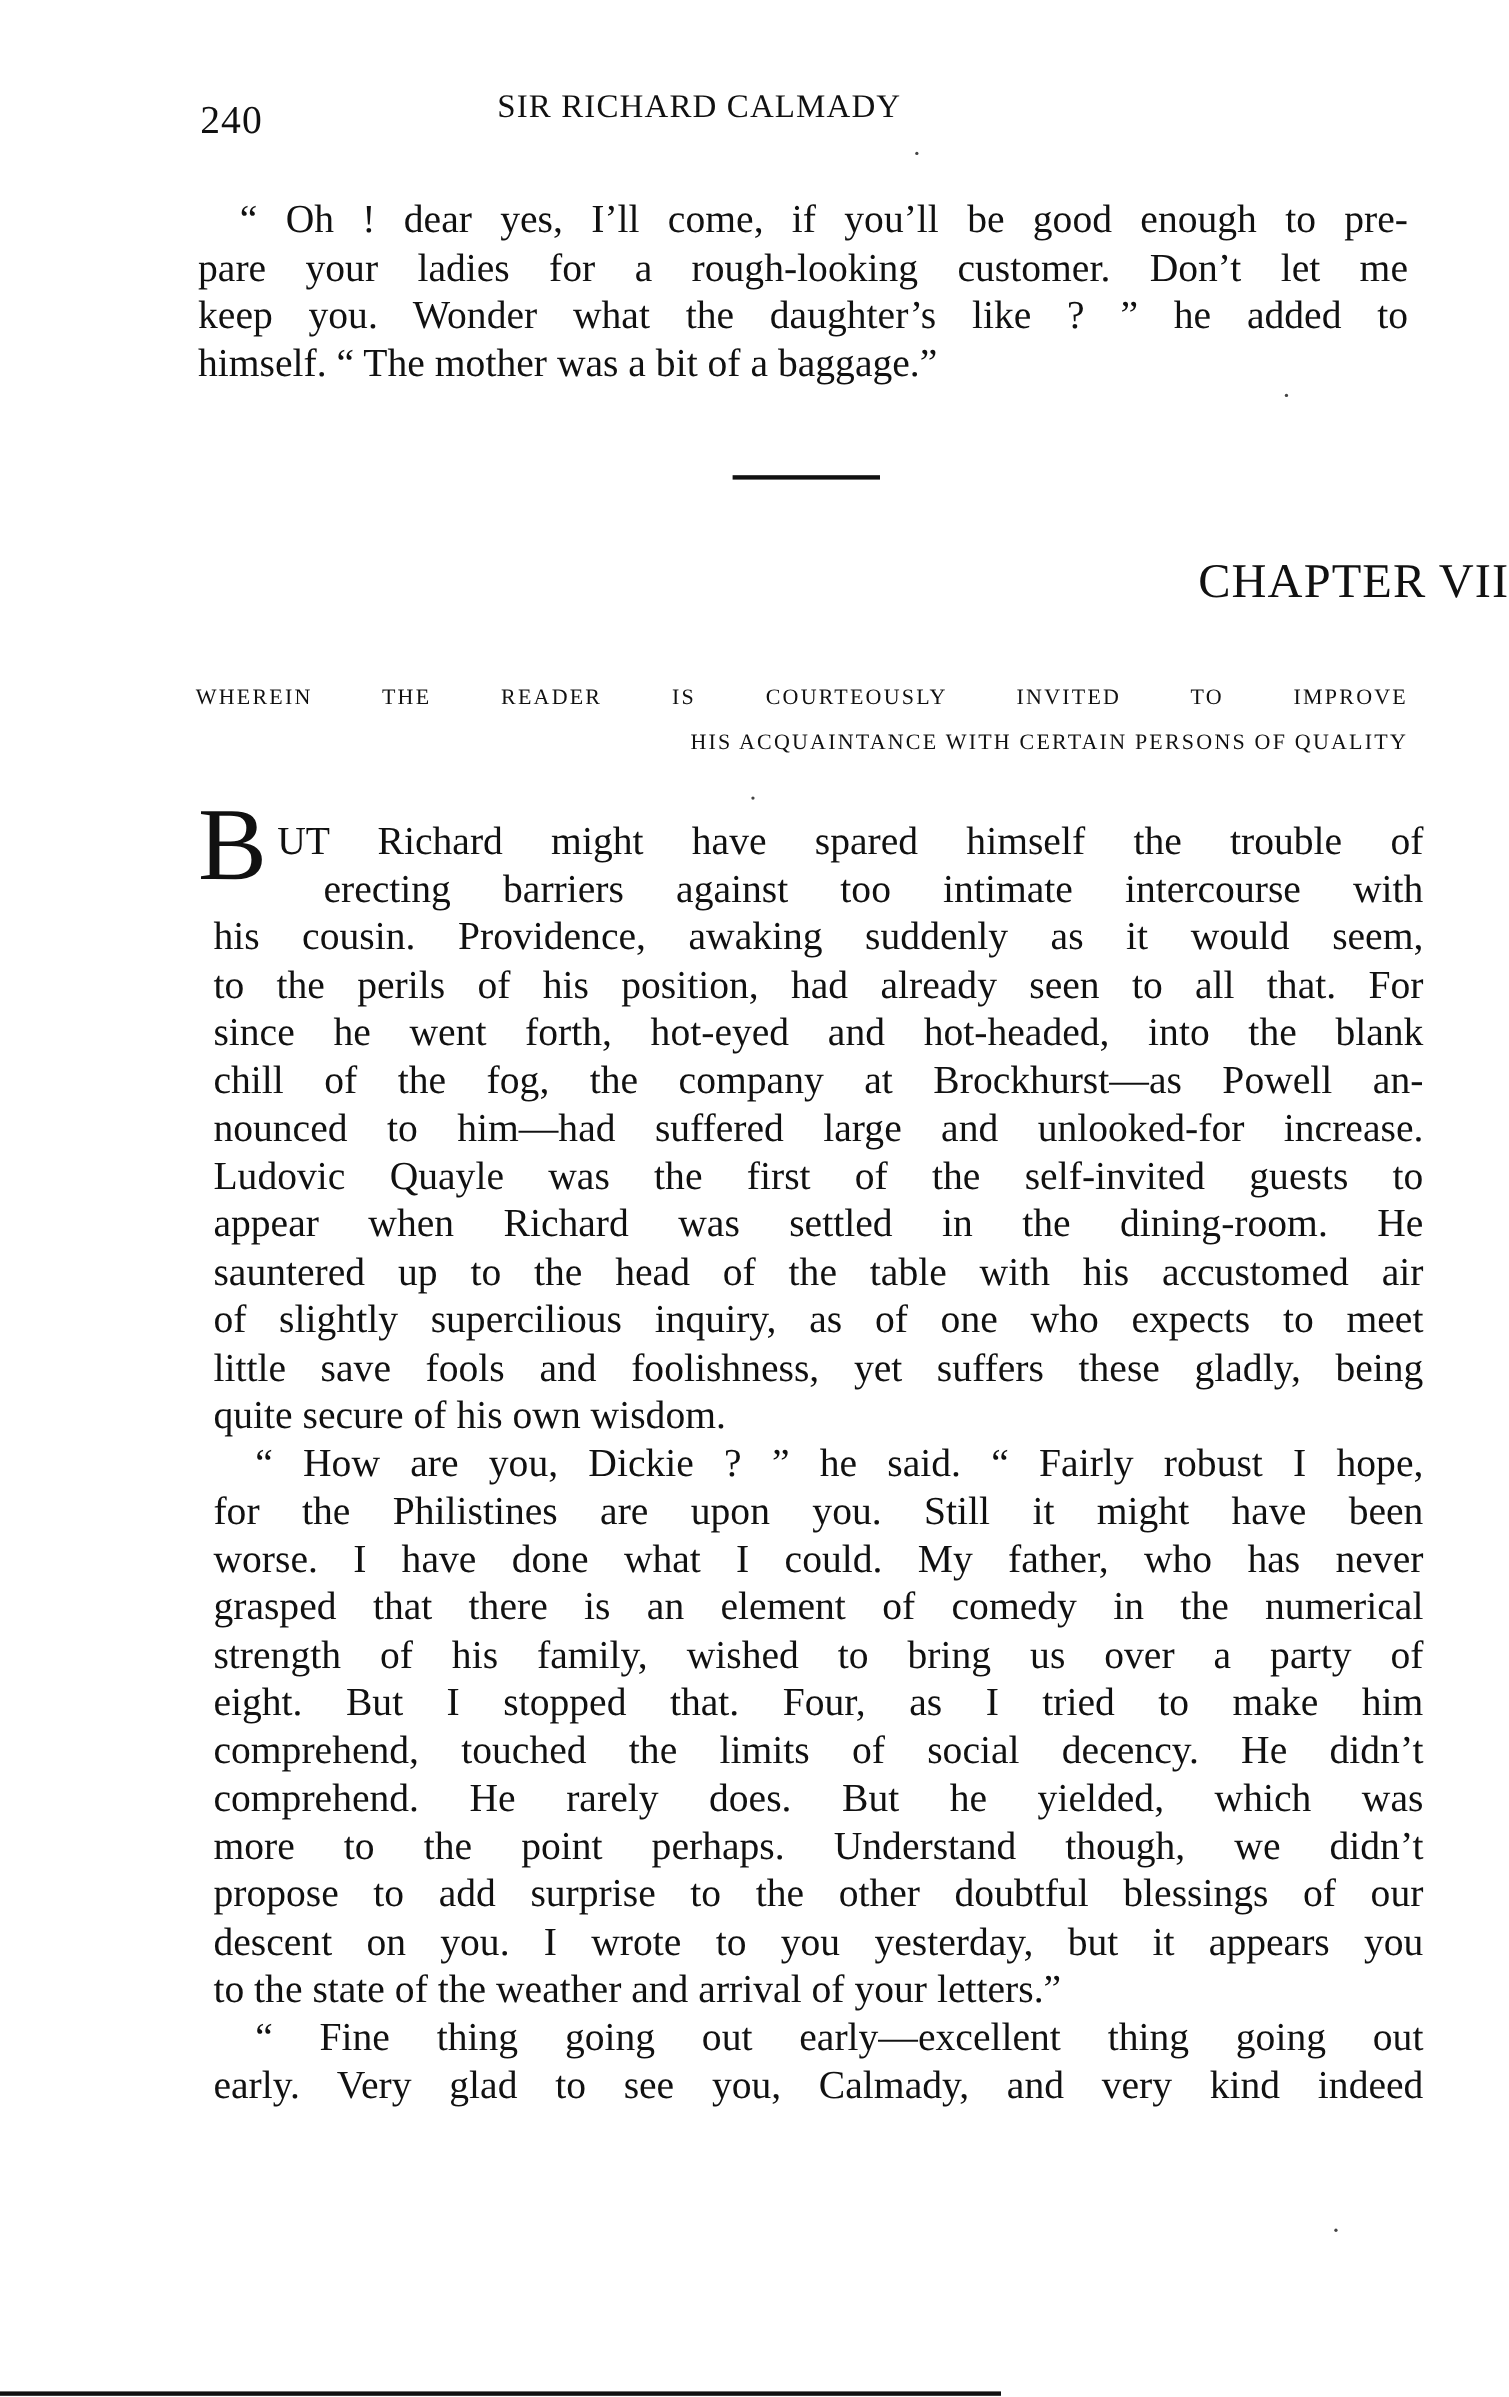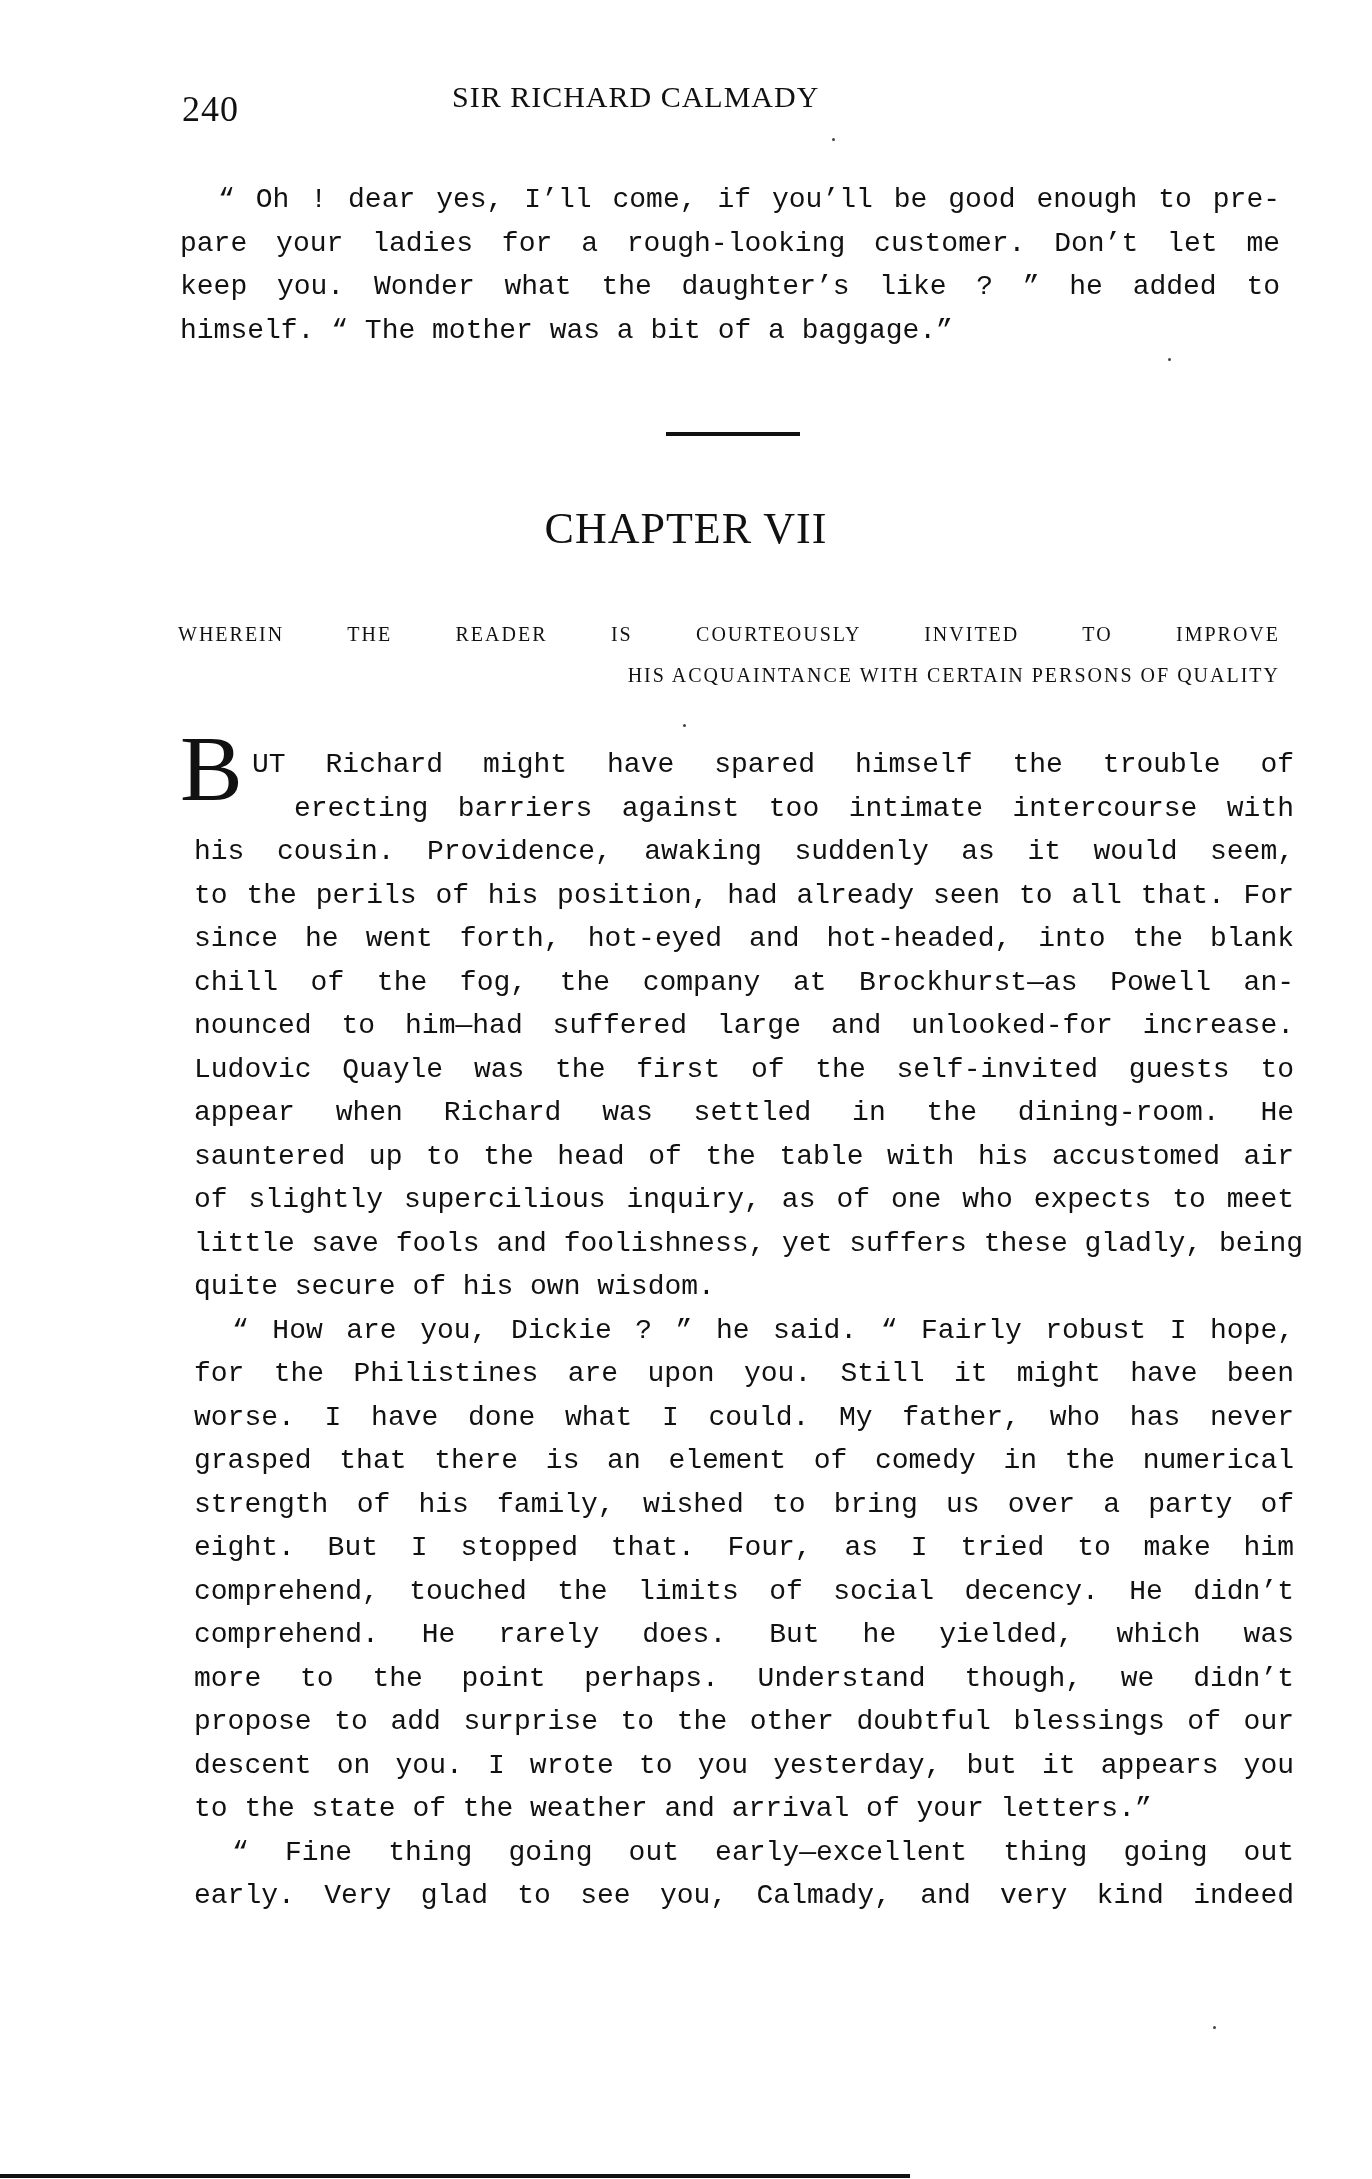--- a/index.html
+++ b/index.html
@@ -40,24 +40,23 @@
       position: absolute;
       left: 270px;
       top: 0;
       font-size: 30px;
       letter-spacing: 1px;
     }
     .text-block {
       position: absolute;
       left: 180px;
       width: 1100px;
-      font-size: 28px;
+      font-size: 36px;
       line-height: 43.5px;
       text-align: justify;
-      font-family: Liberation Mono, monospace;
     }
     .line {
       display: block;
       text-align: justify;
       text-align-last: justify;
       white-space: nowrap;
       height: 43.5px;
       overflow: visible;
     }
     .line.last {
@@ -73,21 +72,21 @@
       top: 432px;
       width: 134px;
       height: 4px;
       background: #111111;
     }
     .chapter-title {
       position: absolute;
       left: 0;
       width: 1372px;
       top: 503px;
-      text-align: center;
+      text-align: right;
       font-size: 44px;
       letter-spacing: 1px;
     }
     .chapter-subtitle {
       position: absolute;
       left: 178px;
       width: 1102px;
       top: 614px;
       font-size: 20px;
       line-height: 41px;

